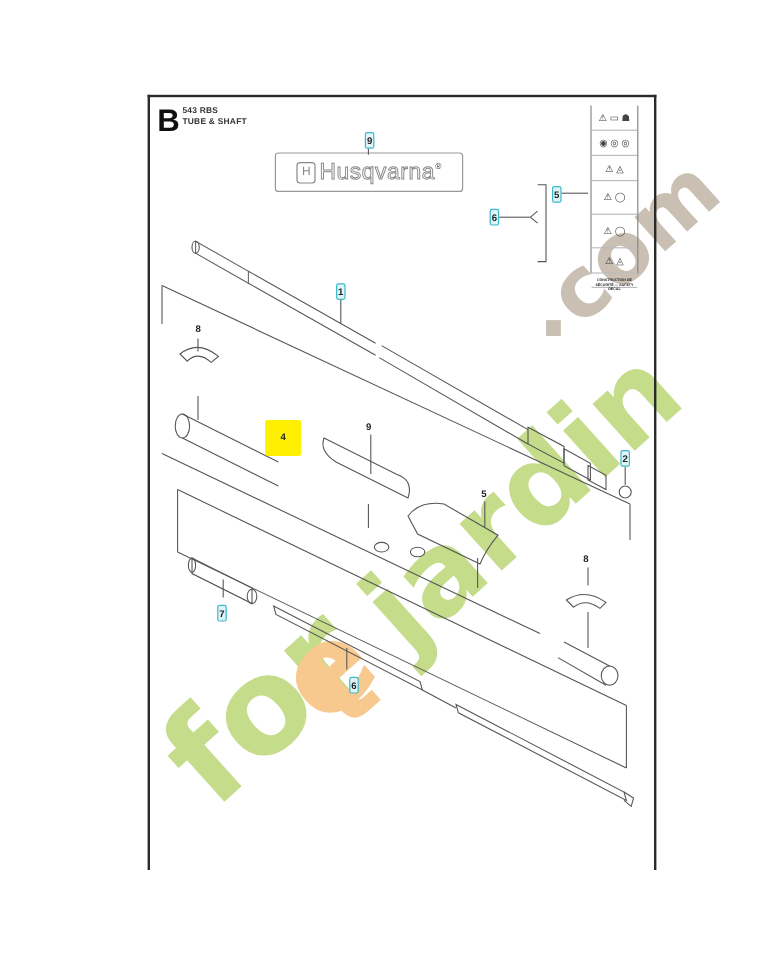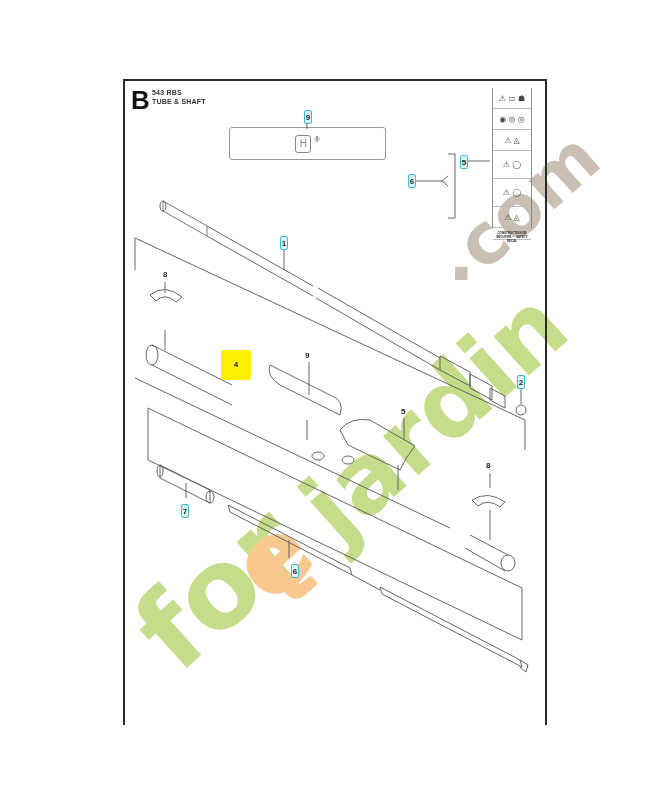--- a/index.html
+++ b/index.html
@@ -34,20 +34,21 @@
 </div>
 
 <div class="frame"></div>
 
 <div class="letter">B</div>
 <div class="title1">543 RBS</div>
 <div class="title2">TUBE &amp; SHAFT</div>
 
 <div class="logo-box">
   <span class="logo-emblem">H</span>
+  <span class="logo-text">Husqvarna</span>
   <span style="font-size:7px;color:#333;align-self:flex-start;margin-top:8px;">®</span>
 </div>
 
 <div class="sticker">
   <div class="sticker-row">⚠ ▭ ☗</div>
   <div class="sticker-row">◉ ◎ ◎</div>
   <div class="sticker-row">⚠ ◬</div>
   <div class="sticker-row tall">⚠ ◯</div>
   <div class="sticker-row tall">⚠ ◯</div>
   <div class="sticker-row">⚠ ◬</div>

